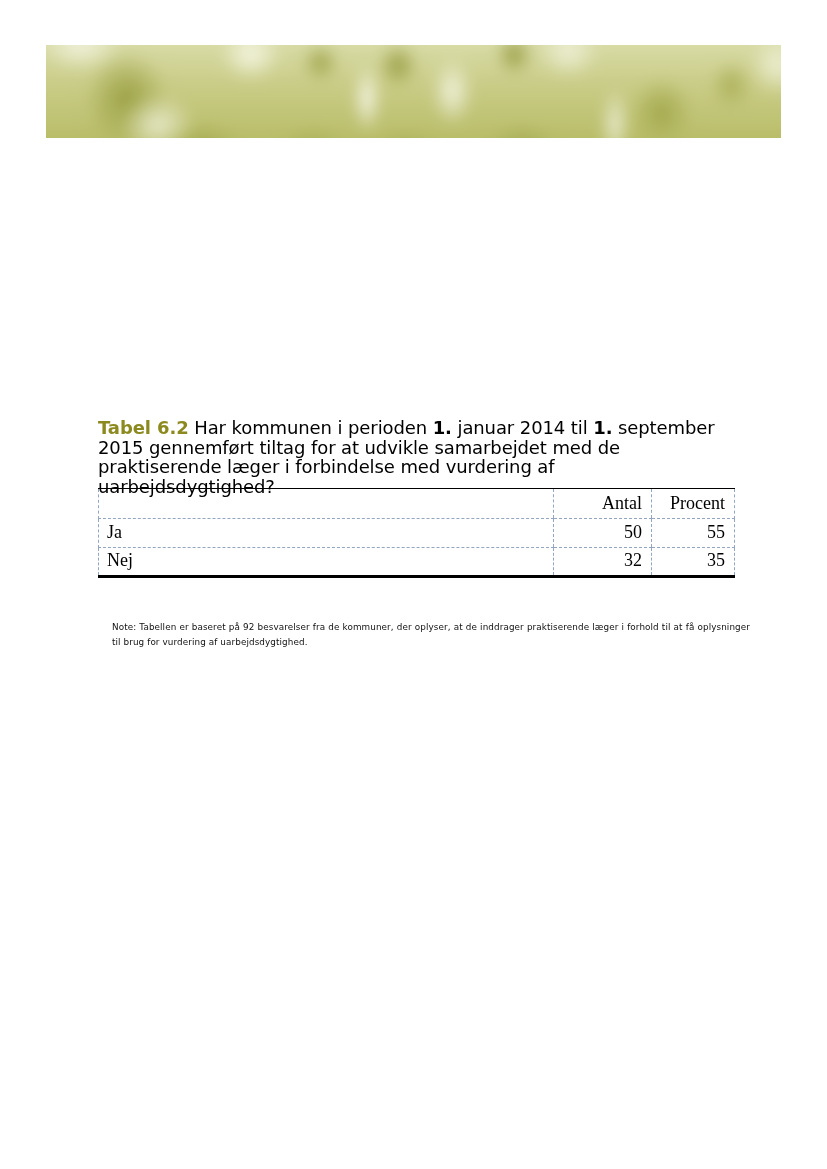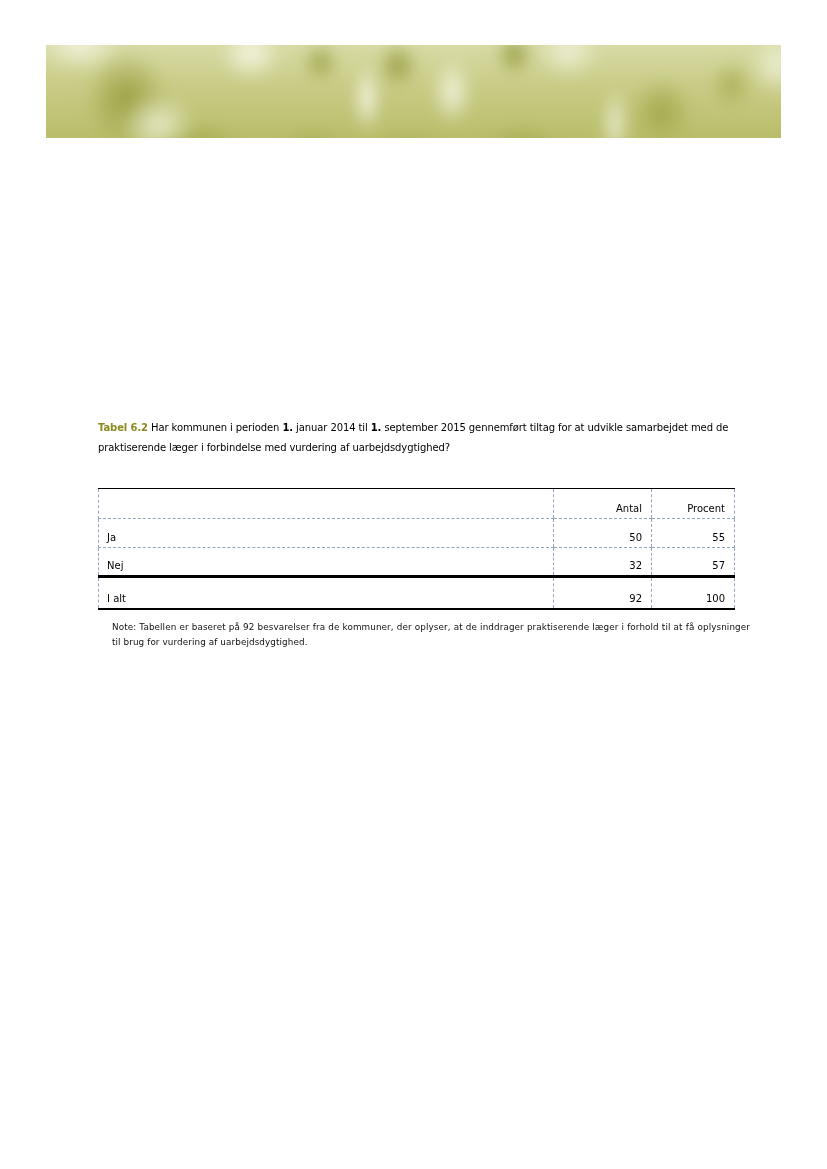--- a/index.html
+++ b/index.html
@@ -51,21 +51,21 @@
       
       linear-gradient(180deg, #dfe2b4 0%, #c9cc86 45%, #b3b85f 100%);
   }
 
   
   .caption {
     position: absolute;
     left: 98px;
     top: 418px;
     width: 638px;
-    font-size: 10px;
+    font-size: 18px;
     line-height: 19.5px;
     color: #000000;
     letter-spacing: -0.1px;
   }
   .caption .cap-label {
     font-weight: bold;
     color: #8c8a1f;
   }
   .caption .b { font-weight: bold; }
 
@@ -73,23 +73,24 @@
   .table-wrap {
     position: absolute;
     left: 98px;
     top: 488px;
     width: 636px;
   }
   table.results {
     width: 100%;
     border-collapse: collapse;
     table-layout: fixed;
-    font-size: 10px;
+    font-size: 18px;
     color: #000000;
     border-top: 1.5px solid #000000;
+    font-family: Liberation Serif, serif;
   }
   table.results col.c-label   { width: 455px; }
   table.results col.c-antal   { width: 98px; }
   table.results col.c-procent { width: 83px; }
 
   table.results td, table.results th {
     vertical-align: bottom;
     padding: 0 9px 4px 8px;
     font-weight: normal;
     border-left: 1.5px dashed #93a5c1;
@@ -151,26 +152,21 @@
         <th>Procent</th>
       </tr>
       <tr class="row-ja">
         <td>Ja</td>
         <td class="num">50</td>
         <td class="num">55</td>
       </tr>
       <tr class="row-nej">
         <td>Nej</td>
         <td class="num">32</td>
-        <td class="num">57</td>
-      </tr>
-      <tr class="row-ialt">
-        <td>I alt</td>
-        <td class="num">92</td>
-        <td class="num">100</td>
+        <td class="num">35</td>
       </tr>
     </tbody>
       </table>
   </div>
 
   <p class="note">Note: Tabellen er baseret på 92 besvarelser fra de kommuner, der oplyser, at de inddrager praktiserende læger i forhold til at få oplysninger til brug for vurdering af uarbejdsdygtighed.</p>
 
 </div>
 
 </body></html>

